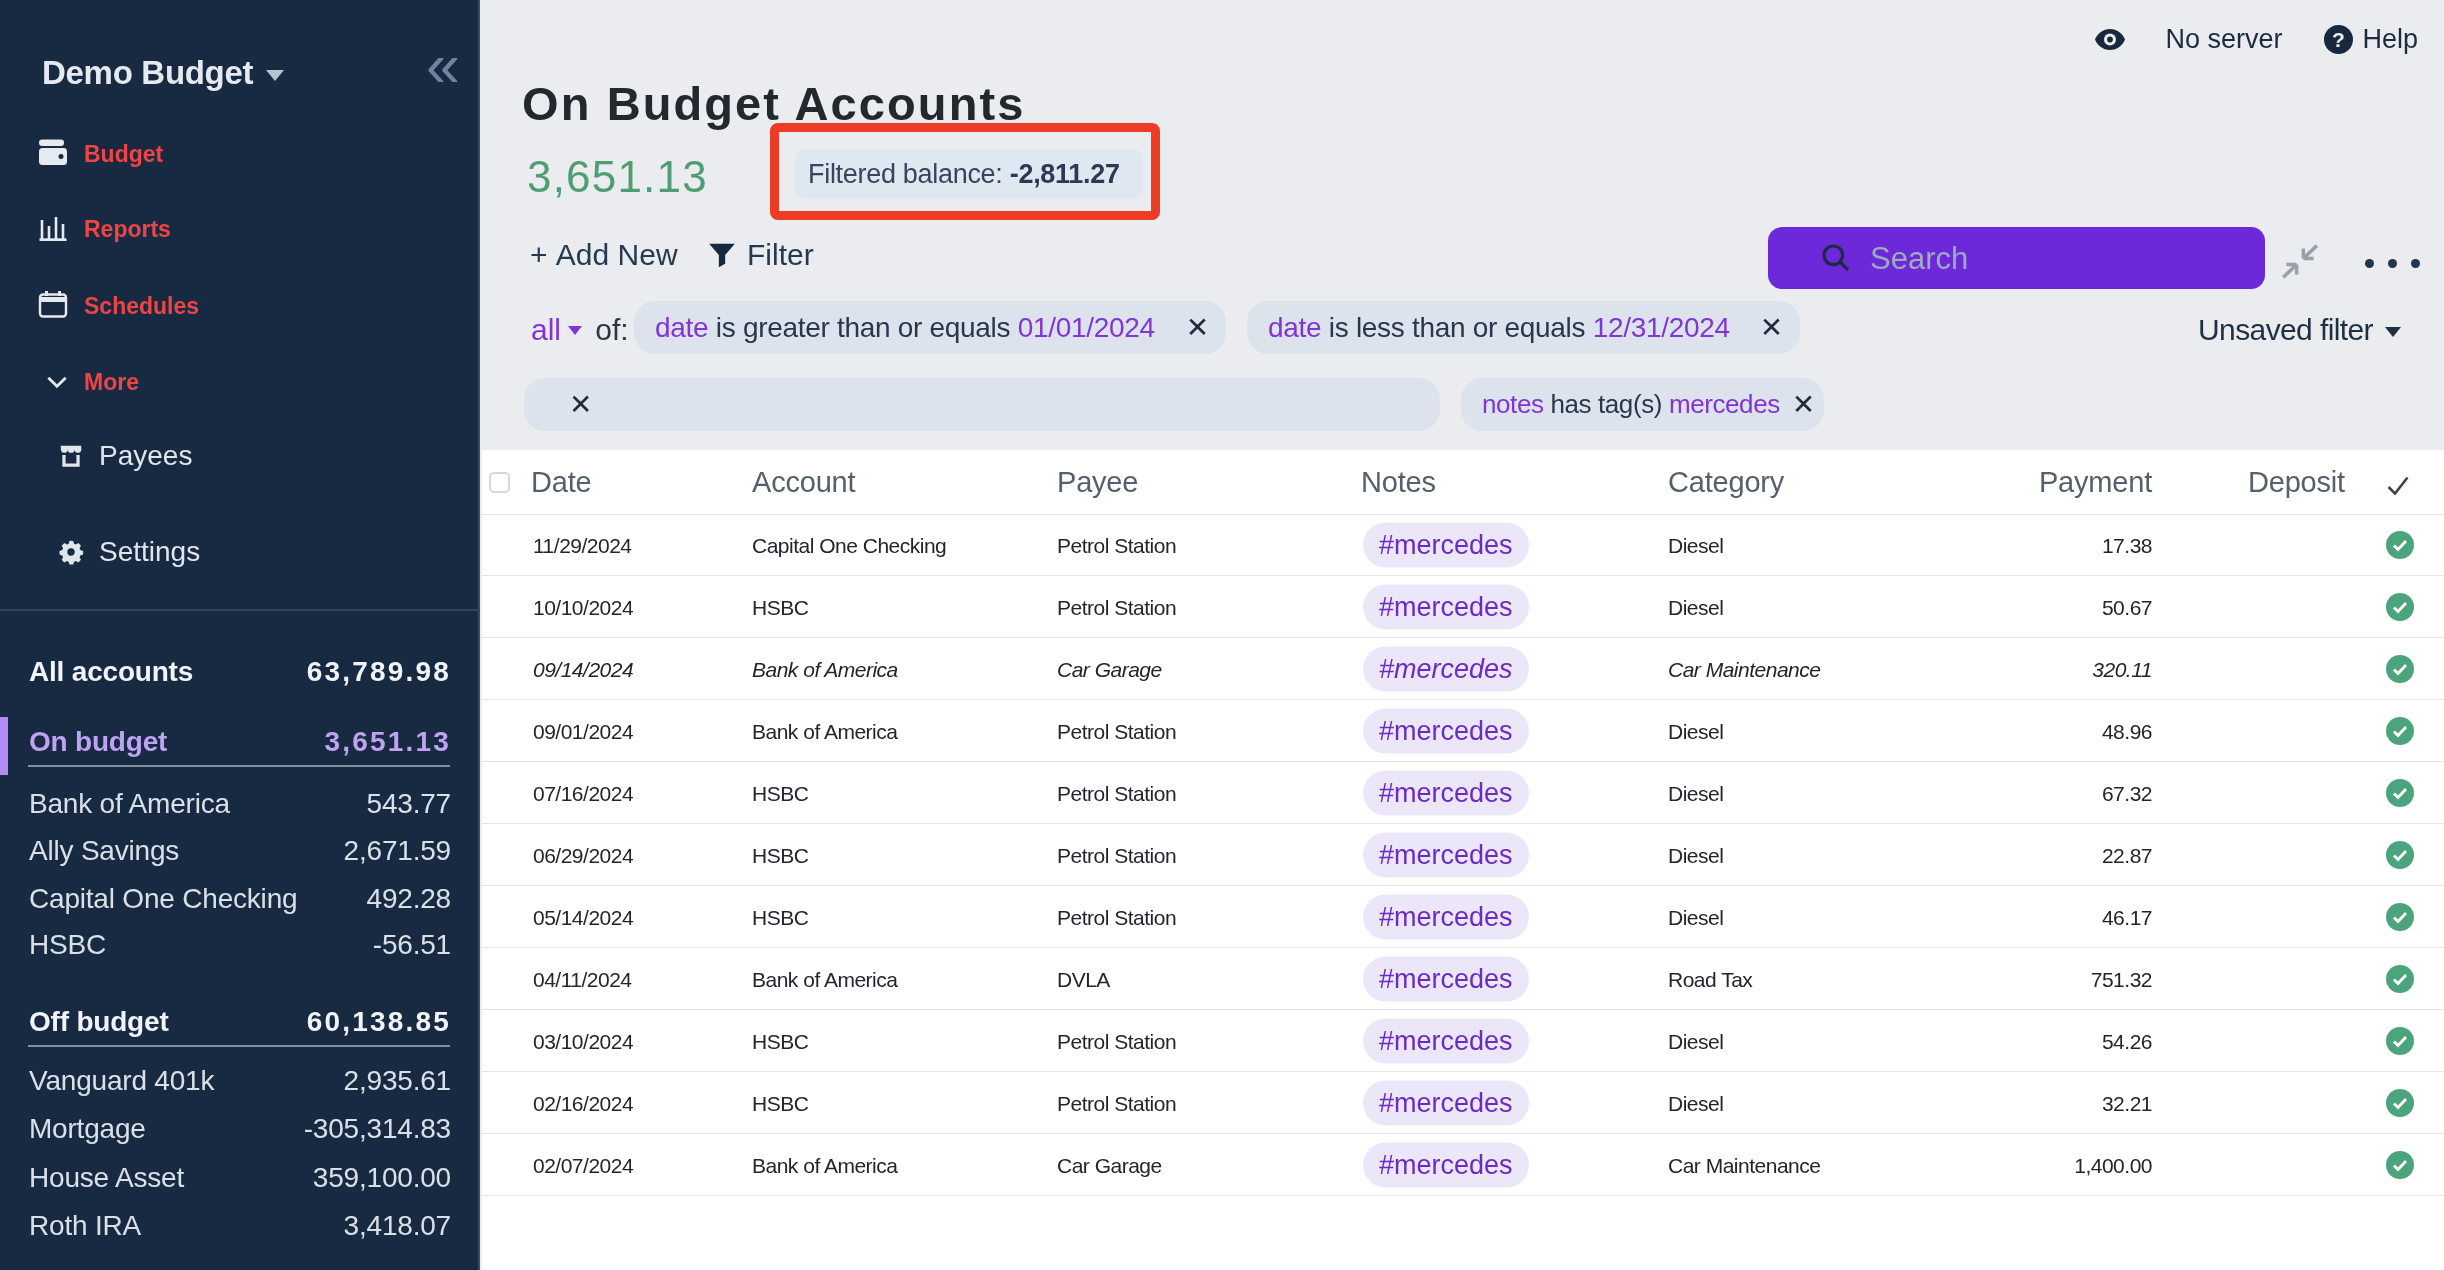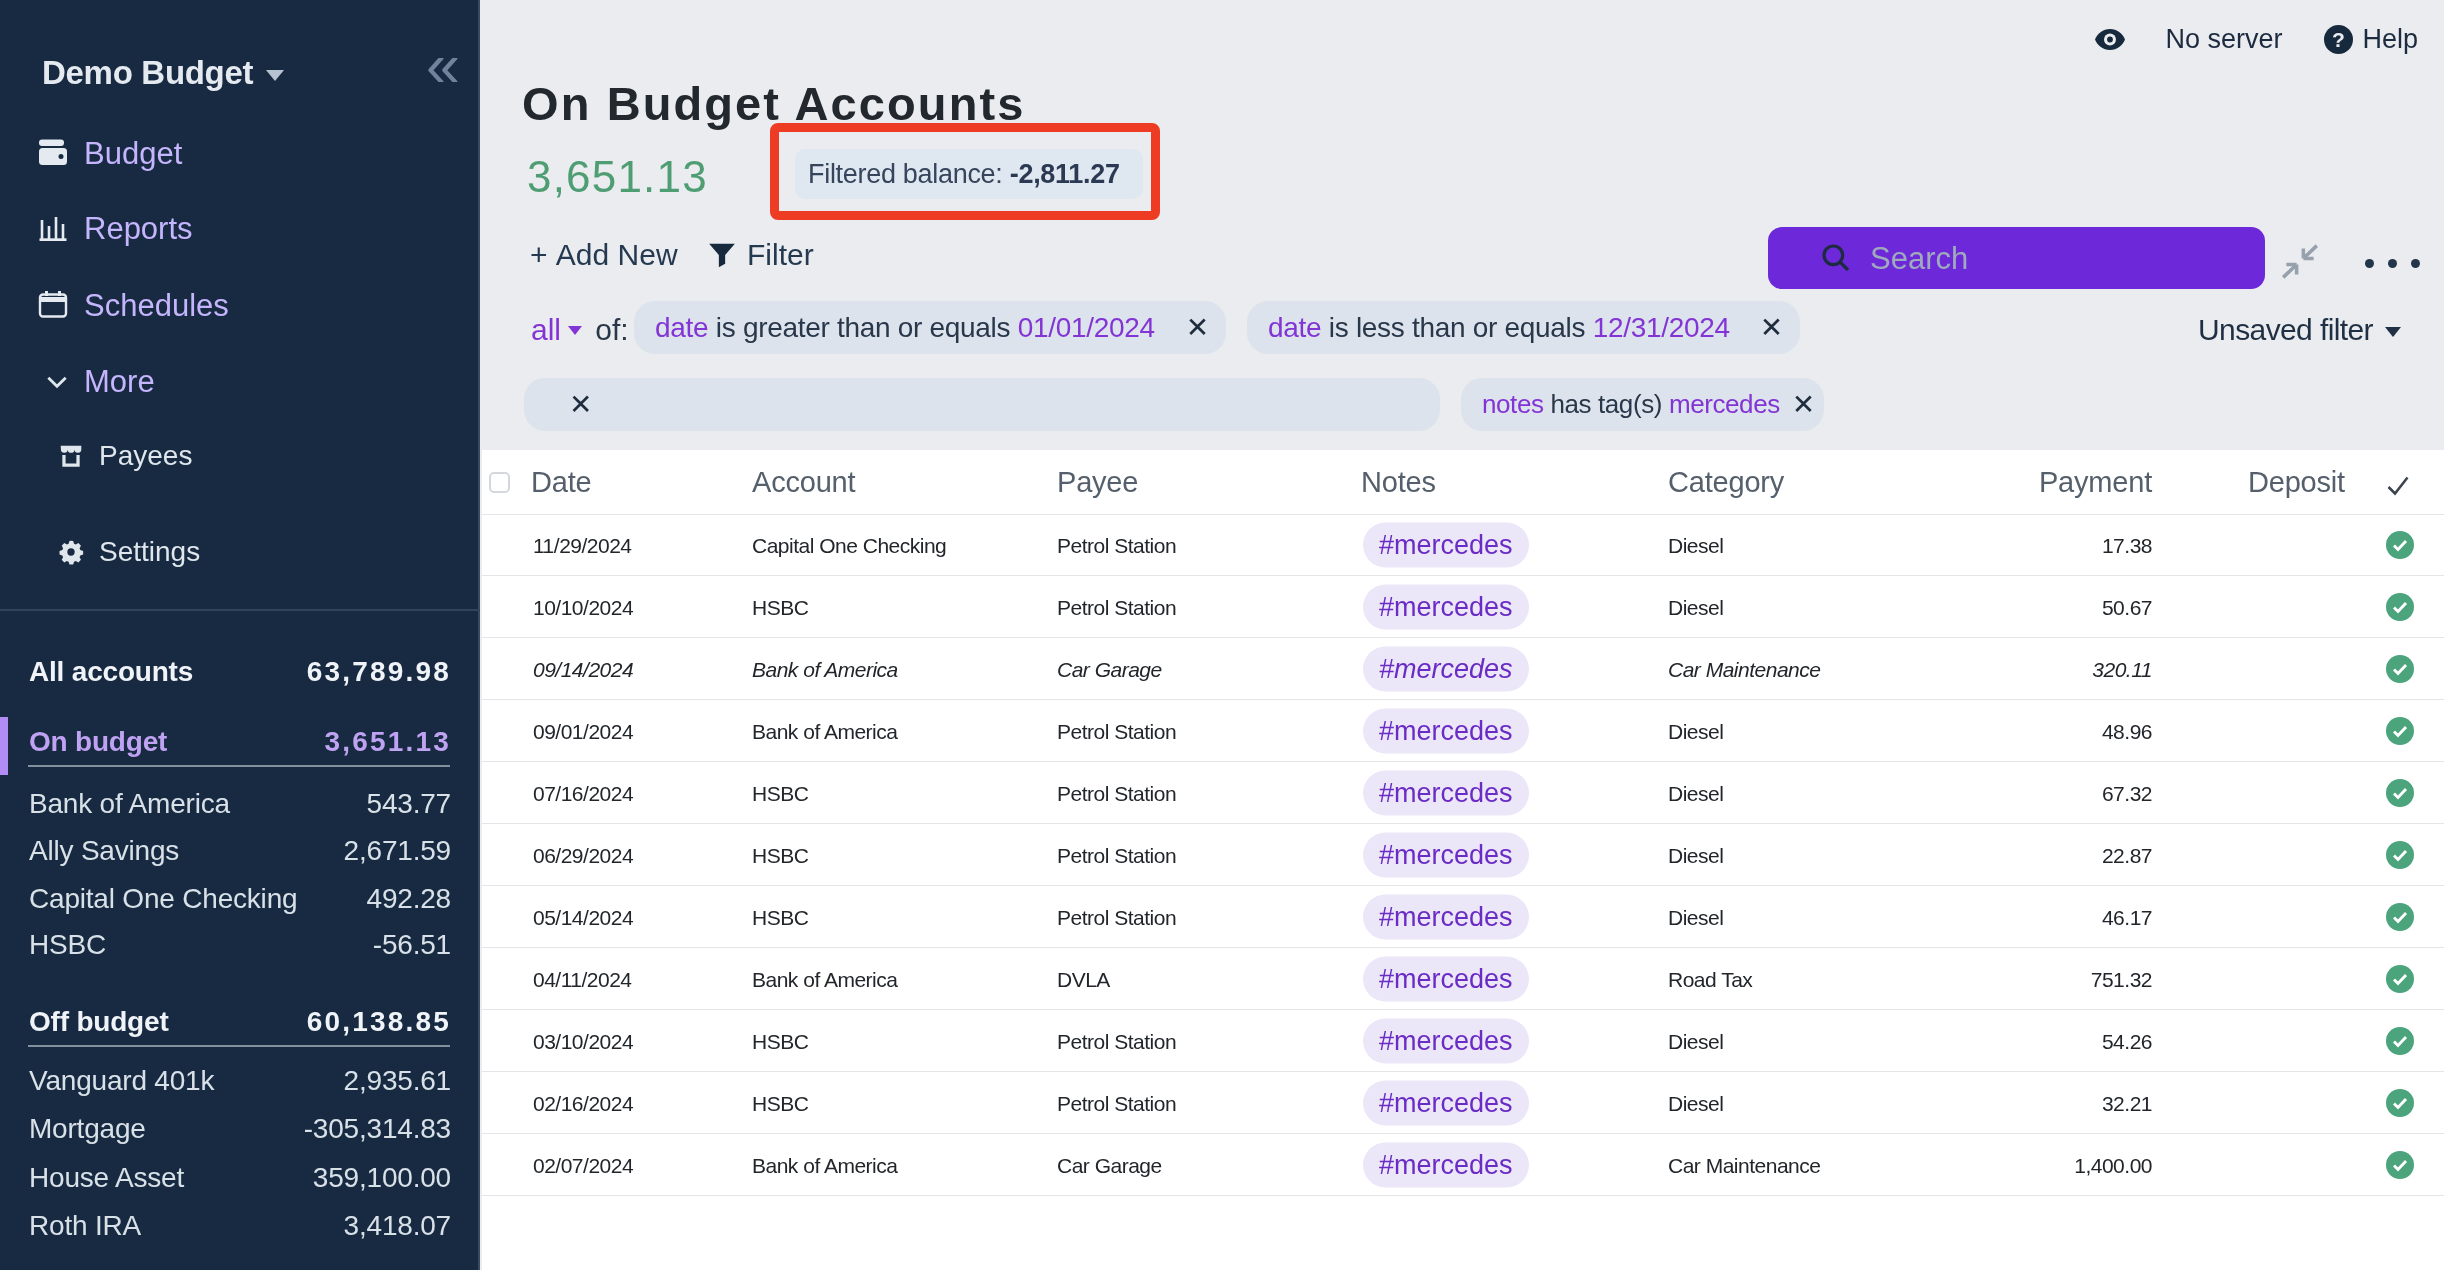--- a/index.html
+++ b/index.html
@@ -9,21 +9,21 @@
 
   
   #sidebar { position:absolute; left:0; top:0; width:480px; height:1270px;
              background:#182a42; border-right:2px solid #3a4a61; color:#e8edf2; }
   .sb-title { position:absolute; left:42px; top:54px; font-size:33px; font-weight:700; color:#e4eaf0; letter-spacing:-0.3px; }
   .caret-down { display:inline-block; width:0; height:0; border-left:9px solid transparent;
       border-right:9px solid transparent; border-top:11px solid #b6c2d1; vertical-align:middle; margin-left:13px; }
   .sb-collapse { position:absolute; left:426px; top:30px; font-size:61px; color:#71839c; font-weight:400;}
   .sb-item { position:absolute; left:0; width:480px; height:48px; display:flex; align-items:center; }
   .sb-item .ic { position:absolute; left:38px; width:31px; height:31px; }
-  .sb-item .tx { position:absolute; left:84px; font-size:31px; font-weight:400; color:#c4b5fd; }
+  .sb-item .tx { position:absolute; left:84px; font-size:23px; font-weight:700; color:#ef4444; }
   .sb-sub .ic { left:58px; width:26px; height:26px; }
   .sb-sub .tx { left:99px; font-size:28px; font-weight:400; color:#dfe6ec; }
 
   .acct-row { position:absolute; left:0; width:480px; height:46px; }
   .acct-row .nm { position:absolute; left:29px; font-size:28px; letter-spacing:-0.2px; color:#d9e1e8; top:50%; transform:translateY(-50%); white-space:nowrap;}
   .acct-row .val { position:absolute; right:29px; font-size:28px; letter-spacing:-0.2px; color:#d9e1e8; top:50%; transform:translateY(-50%); }
   .acct-row.hdr .nm, .acct-row.hdr .val { font-weight:700; color:#f0f4f8; }
   .acct-row.hdr .val, .acct-row.purple .val { letter-spacing:2.2px; }
   .acct-row.purple .nm, .acct-row.purple .val { font-weight:700; color:#bfa2f2; }
   .sect-line { position:absolute; left:28px; width:422px; height:2px; background:#82909e; }

